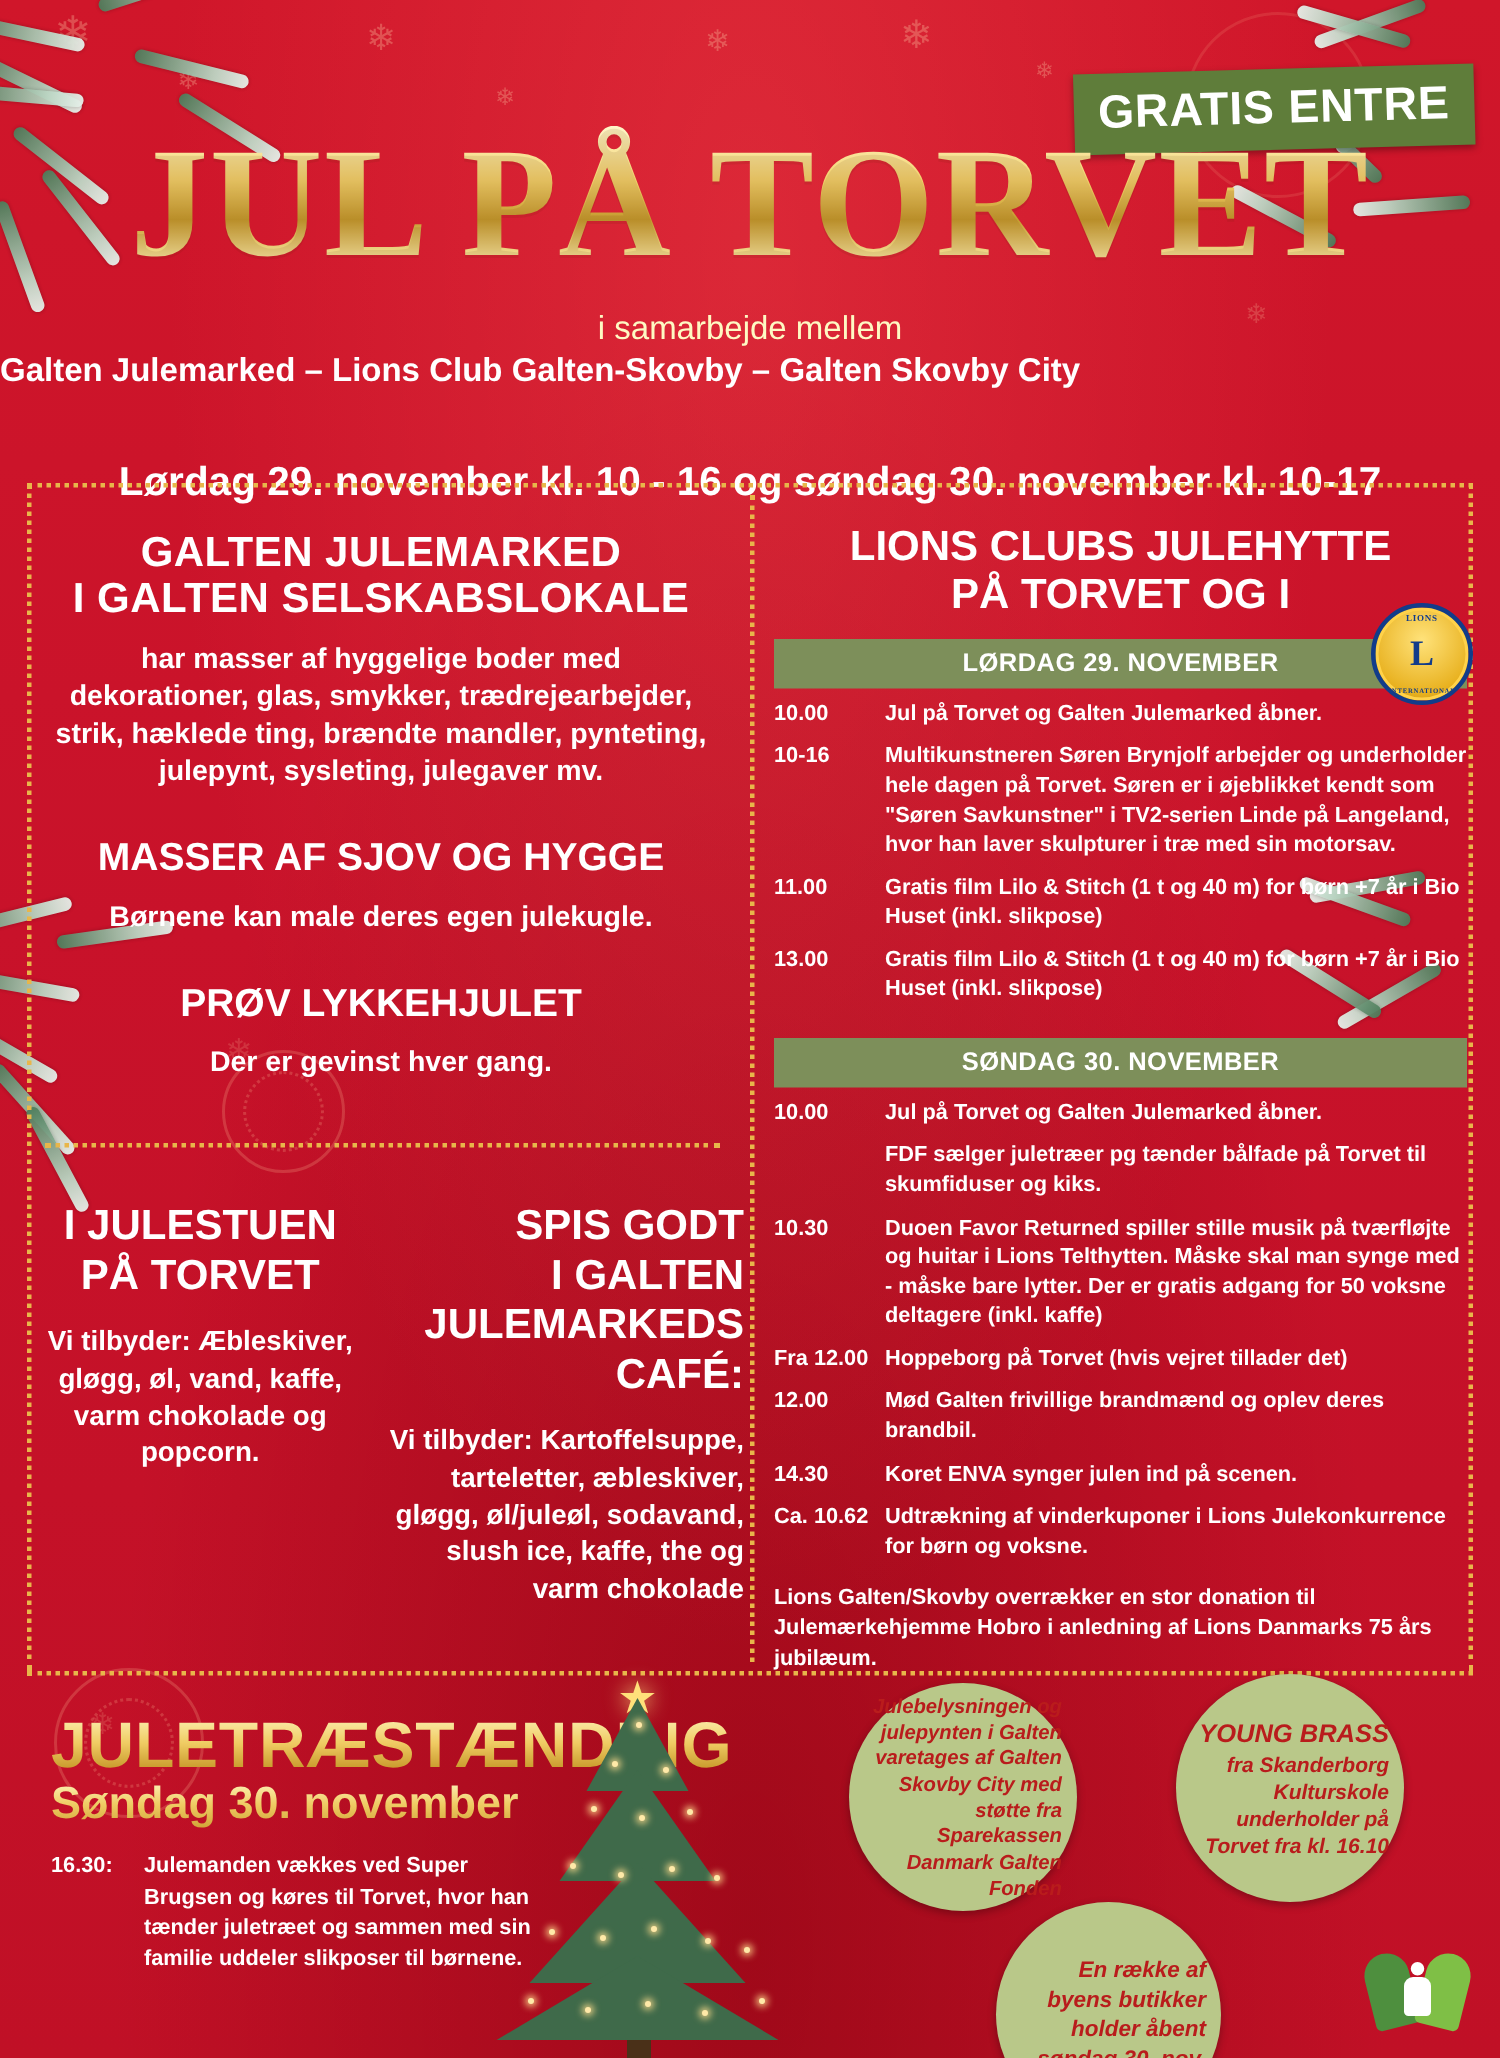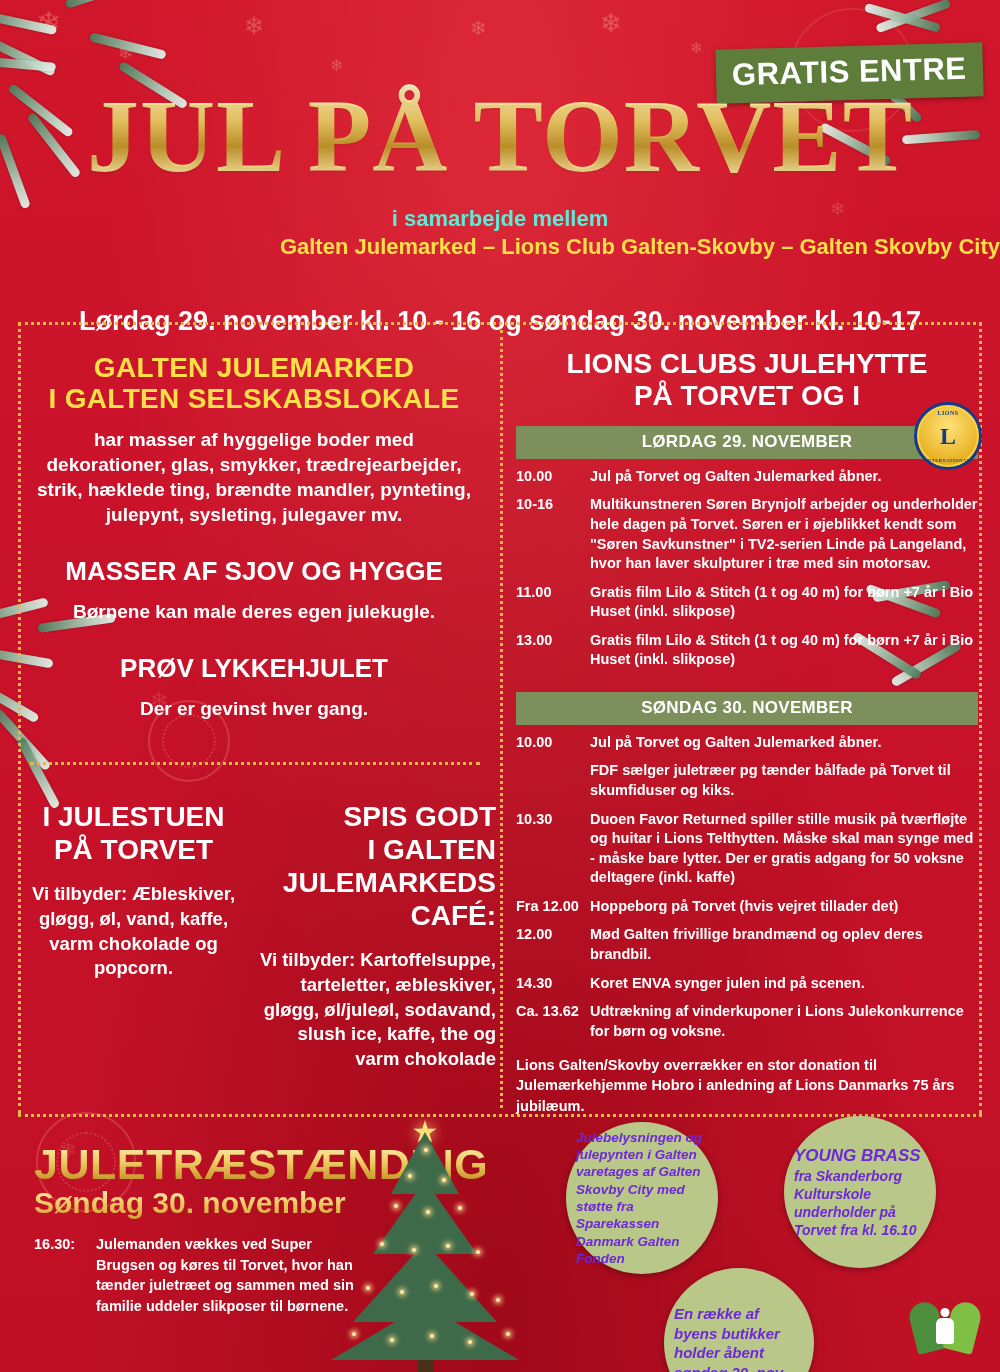--- a/index.html
+++ b/index.html
@@ -55,43 +55,43 @@
     position:absolute;left:0;right:0;top:84px;text-align:center;
     font-family:"Liberation Serif", serif;
     font-size:104px;line-height:1;font-weight:bold;
     letter-spacing:1px;
     background:linear-gradient(180deg,#fff7c9 0%,#f2d06a 35%,#c59a2e 60%,#f7e49a 85%,#d8b24e 100%);
     -webkit-background-clip:text;background-clip:text;color:transparent;
     text-shadow:0 2px 0 rgba(90,40,0,.10);
   }
   .sub1{
     position:absolute;left:0;right:0;top:206px;text-align:center;
-    font-size:22px;font-weight:bold;color:#5eead4;
+    font-size:22px;font-weight:normal;color:#fef9c3;
   }
   .sub2{
-    position:absolute;left:0;right:0;top:234px;text-align:right;
-    font-size:22px;font-weight:bold;color:#fde047;
+    position:absolute;left:0;right:0;top:234px;text-align:left;
+    font-size:22px;font-weight:bold;color:#ffffff;
   }
   .dates{
     position:absolute;left:0;right:0;top:278px;text-align:center;
     font-size:27px;font-weight:bold;color:#fff;margin-top:28px;
   }
 
   
   .dotted-top{position:absolute;left:18px;right:18px;top:322px;border-top:3px dotted #e8b64a;}
   .dotted-bottom{position:absolute;left:18px;right:18px;top:1114px;border-top:3px dotted #e8b64a;}
   .dotted-left{position:absolute;left:18px;top:322px;height:792px;border-left:3px dotted #e8b64a;}
   .dotted-right{position:absolute;right:18px;top:322px;height:792px;border-left:3px dotted #e8b64a;}
   .dotted-mid{position:absolute;left:500px;top:330px;height:778px;border-left:3px dotted #e8b64a;}
   .dotted-sep{position:absolute;left:30px;width:450px;top:762px;border-top:3px dotted #e8b64a;}
 
   
   .lcol{position:absolute;left:34px;top:352px;width:440px;text-align:center;}
   .h-big{
-    font-size:28px;font-weight:bold;line-height:1.12;color:#fde047;
+    font-size:28px;font-weight:bold;line-height:1.12;color:#ffffff;
     letter-spacing:.3px;
   }
   .p-body{
     font-size:19px;font-weight:bold;line-height:1.32;margin-top:12px;color:#fff;
   }
   .block{margin-top:30px;}
   .h-mid{font-size:26px;font-weight:bold;color:#fff;line-height:1.15;}
 
   .lcol2{position:absolute;left:26px;top:800px;width:470px;}
   .twocol{display:flex;gap:10px;}
@@ -168,21 +168,21 @@
   }
   .star{
     position:absolute;left:50%;top:-4px;transform:translateX(-50%);
     color:#ffe07a;font-size:30px;text-shadow:0 0 14px rgba(255,225,130,.95);
   }
 
   
   .circle{
     position:absolute;border-radius:50%;
     display:flex;align-items:center;justify-content:center;
-    text-align:left;font-weight:bold;color:#6d28d9;
+    text-align:right;font-weight:bold;color:#b91c1c;
     padding:10px;box-sizing:border-box;
     box-shadow:0 2px 6px rgba(0,0,0,.3);
   }
   .c1{left:566px;top:1122px;width:152px;height:152px;background:#b9c889;font-size:13.5px;line-height:1.28;font-style:italic;}
   .c2{left:784px;top:1116px;width:152px;height:152px;background:#b9c889;font-size:14px;line-height:1.3;font-style:italic;}
   .c2 b{font-size:17px;font-style:italic;}
   .c3{left:664px;top:1268px;width:150px;height:150px;background:#b9c889;font-size:15px;line-height:1.3;font-style:italic;}
 
   
   .sk-logo{position:absolute;right:22px;bottom:14px;width:66px;height:64px;}
@@ -360,21 +360,21 @@
       </div>
       <div class="row">
         <div class="tcell">12.00</div>
         <div class="dcell">Mød Galten frivillige brandmænd og oplev deres brandbil.</div>
       </div>
       <div class="row">
         <div class="tcell">14.30</div>
         <div class="dcell">Koret ENVA synger julen ind på scenen.</div>
       </div>
       <div class="row">
-        <div class="tcell">Ca. 13.62</div>
+        <div class="tcell">Ca. 10.62</div>
         <div class="dcell">Udtrækning af vinderkuponer i Lions Julekonkurrence for børn og voksne.</div>
       </div>
     </div>
 
     <div class="note">Lions Galten/Skovby overrækker en stor donation til Julemærkehjemme Hobro i anledning af Lions Danmarks 75 års jubilæum.</div>
   </div>
 
   <div class="jt-title">JULETRÆSTÆNDING</div>
   <div class="jt-sub">Søndag 30. november</div>
   <div class="jt-row">

